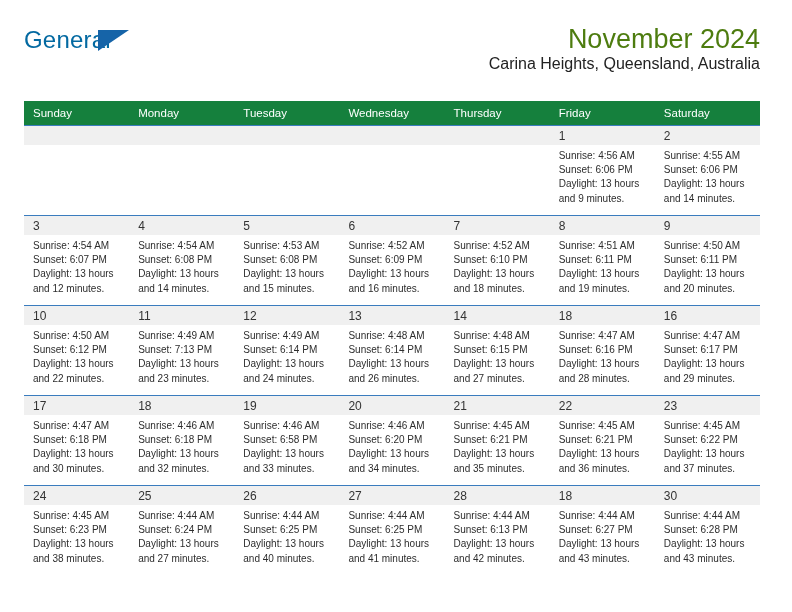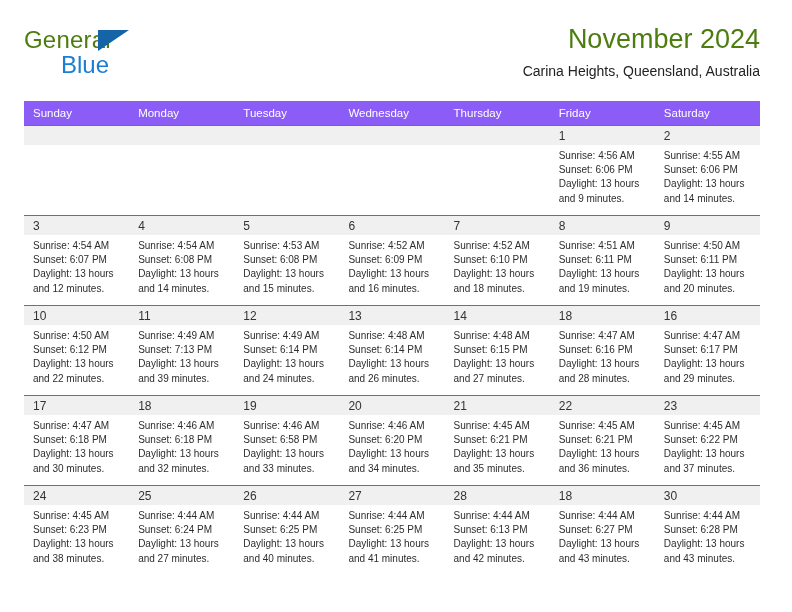--- a/index.html
+++ b/index.html
@@ -25,21 +25,21 @@
     height: 68px;
   }
   .logo {
     position: relative;
     width: 130px;
     height: 52px;
     padding-top: 4px;
   }
   .logo-general {
     font-size: 24px;
-    color: #4d7c0f;
+    color: #0369a1;
     letter-spacing: 0.2px;
     line-height: 1;
     display: block;
   }
   .logo-blue {
     font-size: 24px;
     color: #1a7fd4;
     line-height: 1;
     display: block;
     margin-top: 1px;
@@ -58,33 +58,33 @@
     text-align: right;
     padding-top: 0px;
   }
   .cal-title {
     font-size: 27px;
     font-weight: normal;
     color: #4d7c0f;
     line-height: 1.15;
   }
   .cal-subtitle {
-    font-size: 14px;
+    font-size: 16px;
     color: #222;
-    margin-top: 8px;
+    margin-top: 0;
   }
   
   .calendar {
     margin-top: 9px;
     width: 736px;
     border-collapse: collapse;
     table-layout: fixed;
   }
   .calendar th {
-    background: #8b5cf6;
+    background: #15803d;
     color: #ffffff;
     font-size: 11.5px;
     font-weight: normal;
     text-align: left;
     padding: 6px 0 6px 9px;
     height: 21px;
   }
   .calendar td {
     vertical-align: top;
     padding: 0;
@@ -112,21 +112,20 @@
 </head>
 <body>
 
 <div class="page">
 
   <div class="header">
 
     <div class="logo">
       <span class="logo-general">General</span>
       <span class="logo-triangle"></span>
-      <span class="logo-blue">Blue</span>
     </div>
 
     <div class="title-block">
       <div class="cal-title">November 2024</div>
       <div class="cal-subtitle">Carina Heights, Queensland, Australia</div>
     </div>
 
   </div>
 
   <table class="calendar">
@@ -251,21 +250,21 @@
               <div>Daylight: 13 hours</div>
               <div>and 22 minutes.</div>
             </div>
           </td>
           <td>
             <div class="daynum">11</div>
             <div class="details">
               <div>Sunrise: 4:49 AM</div>
               <div>Sunset: 7:13 PM</div>
               <div>Daylight: 13 hours</div>
-              <div>and 39 minutes.</div>
+              <div>and 23 minutes.</div>
             </div>
           </td>
           <td>
             <div class="daynum">12</div>
             <div class="details">
               <div>Sunrise: 4:49 AM</div>
               <div>Sunset: 6:14 PM</div>
               <div>Daylight: 13 hours</div>
               <div>and 24 minutes.</div>
             </div>

